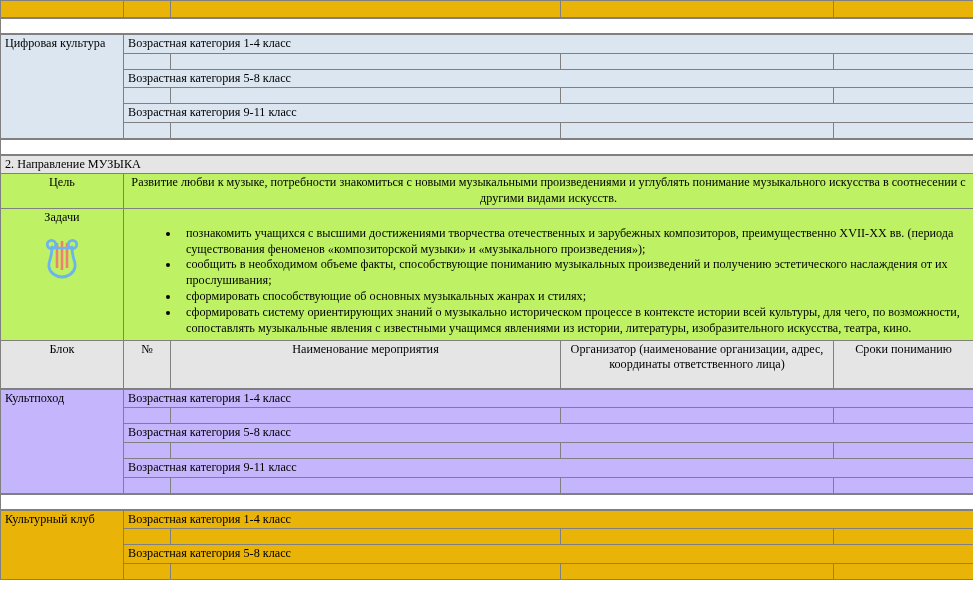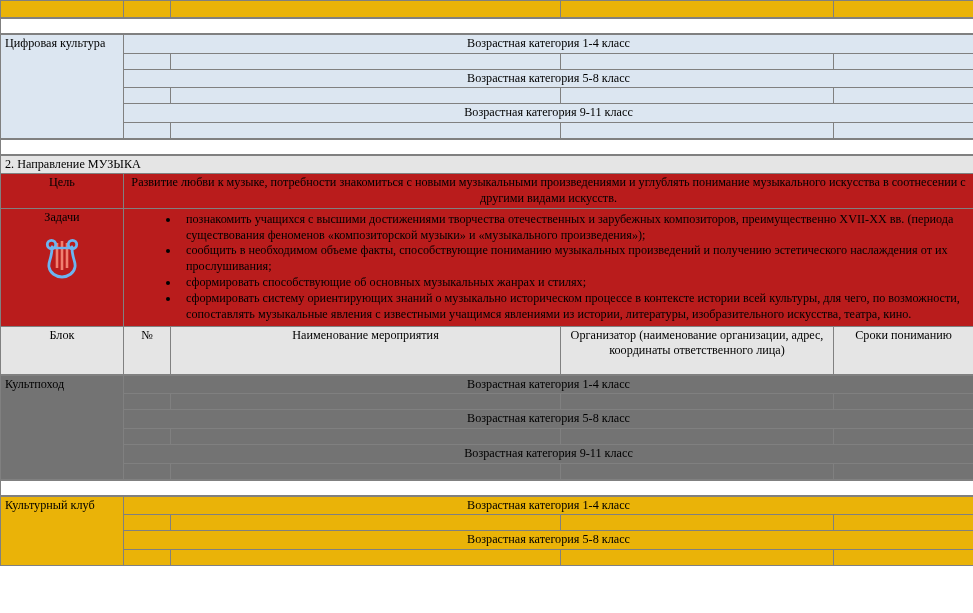--- a/index.html
+++ b/index.html
@@ -45,33 +45,33 @@
   
   col.c-block { width: 123px; }
   col.c-num   { width: 47px;  }
   col.c-name  { width: 390px; }
   col.c-org   { width: 273px; }
   col.c-dates { width: 140px; }
 
   
   .fill-pink  { background: #eab308; }
   .fill-blue  { background: #dce6f1; }
-  .fill-cream { background: #737373; font-family: Liberation Serif, serif; }
+  .fill-cream { background: #c4b5fd; font-family: Liberation Serif, serif; }
   .fill-gray  { background: #e5e5e5; }
-  .fill-white { background: #b91c1c; }
+  .fill-white { background: #bef264; }
 
   .spacer-row td {
     border: 1px solid #808080;
     height: 15px;
     padding: 0;
     background: #ffffff;
   }
 
   .age-band {
-    text-align: center;
+    text-align: left;
     font-weight: bold;
     font-size: 12.4px;
     padding-top: 2px;
     padding-bottom: 2px;
   }
 
   .blank-row td { height: 16px; }
 
   .section-title {
     text-align: left;
@@ -104,21 +104,21 @@
 
   .colhead {
     text-align: center;
     font-weight: bold;
     vertical-align: top;
     padding-top: 4px;
     line-height: 1.26;
   }
 
   ul.tasks {
-    margin: 2px 0 2px 0;
+    margin: 16px 0 2px 0;
     padding-left: 52px;
     list-style-type: disc;
   }
   ul.tasks li {
     margin: 0 0 0 0;
     padding: 0 0 0 6px;
     line-height: 1.3;
     text-align: left;
   }
 

